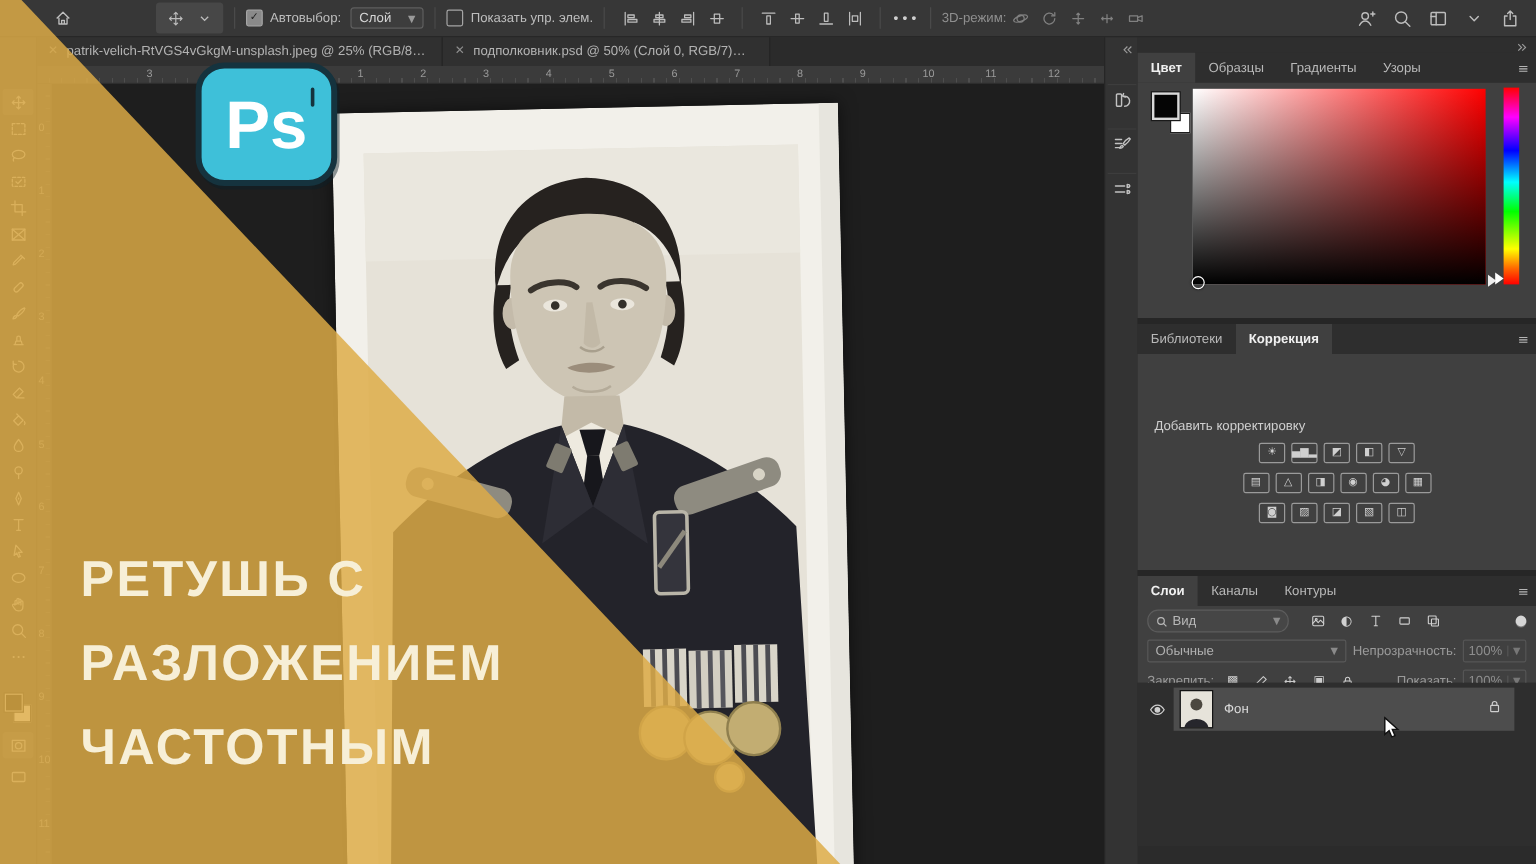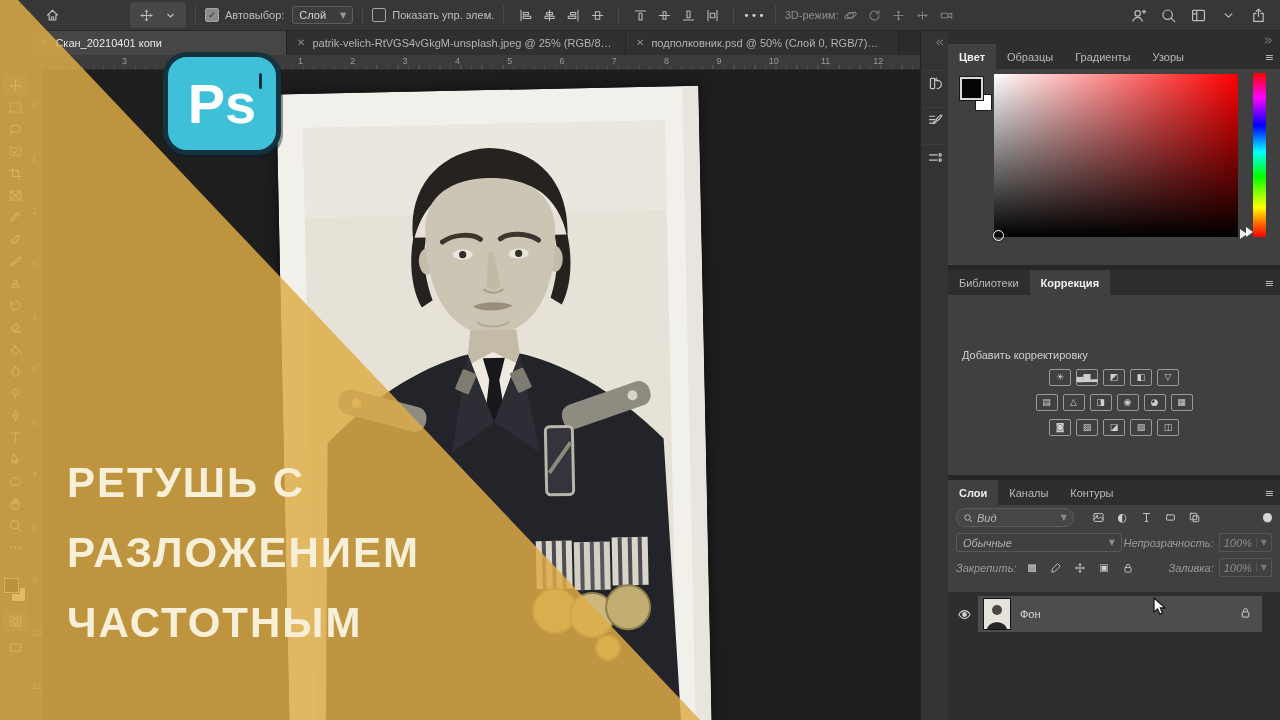--- a/index.html
+++ b/index.html
@@ -107,21 +107,21 @@
 
   
   .adjust-body{height:172px;padding-top:8px;}
   .adj-head{color:#cfcfcf;font-size:11px;padding:2px 0 8px 14px;margin-top:44px;}
   .adj-row{display:flex;justify-content:center;gap:5px;margin-bottom:8px;}
   .adj{width:20px;height:15px;border:1px solid #9a9a9a;border-radius:2px;display:flex;align-items:center;
        justify-content:center;color:#cfcfcf;}
   .adj .g{font-size:9px;line-height:9px;}
 
   
-  .layers-ctrl{height:87px;font-style:italic;}
+  .layers-ctrl{height:64px;}
   .lrow{display:flex;align-items:center;height:25px;padding:0 8px;font-size:11px;color:#9a9a9a;}
   .searchbox{display:flex;align-items:center;gap:4px;width:104px;height:17px;border:1px solid #5c5c5c;
              border-radius:9px;padding:0 6px;color:#b9b9b9;background:#464646;}
   .searchbox svg{width:10px;height:10px;flex:0 0 auto;}
   .searchbox .chev{margin-left:auto;color:#8a8a8a;font-size:8px;}
   .fics{display:flex;align-items:center;gap:8px;margin-left:16px;}
   .fic{width:16px;height:16px;display:flex;align-items:center;justify-content:center;color:#d0d0d0;}
   .fic svg{width:13px;height:13px;}
   .fic .g{font-size:11px;}
   .fdot{margin-left:auto;width:9px;height:9px;border-radius:50%;background:#d6d6d6;box-shadow:0 1px 0 #777;}
@@ -435,24 +435,20 @@
         </span>
         <span class="tool">
           <svg viewBox="0 0 20 20" fill="none" stroke="currentColor" stroke-width="1.4" stroke-linecap="round" stroke-linejoin="round">
             <rect x="3" y="5" width="14" height="10" rx="1"></rect>
           </svg>
         </span>
       </div>
   </div>
 
   <div class="tabbar">
-    <div class="tab tab1 active">
-      <span class="close g">✕</span>
-      <span>Скан_20210401 копи</span>
-    </div>
     <div class="tab tab2">
       <span class="close g">✕</span>
       <span>patrik-velich-RtVGS4vGkgM-unsplash.jpeg @ 25% (RGB/8…</span>
     </div>
     <div class="tab tab3">
       <span class="close g">✕</span>
       <span>подполковник.psd @ 50% (Слой 0, RGB/7)…</span>
     </div>
   </div>
 
@@ -714,21 +710,21 @@
             <span class="lic">
               <span class="g">▣</span>
             </span>
             <span class="lic">
               <svg viewBox="0 0 20 20" fill="none" stroke="currentColor" stroke-width="1.4" stroke-linecap="round" stroke-linejoin="round">
                 <rect x="5" y="9" width="10" height="8" rx="1"></rect>
                 <path d="M7 9V7a3 3 0 016 0v2"></path>
               </svg>
             </span>
           </span>
-        <span class="push">Заливка:</span>
+        <span class="push">Показать:</span>
         <span class="valbox">
           <span>100%</span>
             <span class="chev g">▼</span>
         </span>
       </div>
     </div>
     <div class="layers-list">
       <span class="eye-col">
         <svg viewBox="0 0 20 20" fill="none" stroke="currentColor" stroke-width="1.4">
             <path d="M2.5 10c2-3.4 4.7-5.2 7.5-5.2S15.5 6.6 17.5 10c-2 3.4-4.7 5.2-7.5 5.2S4.5 13.4 2.5 10z"></path>

